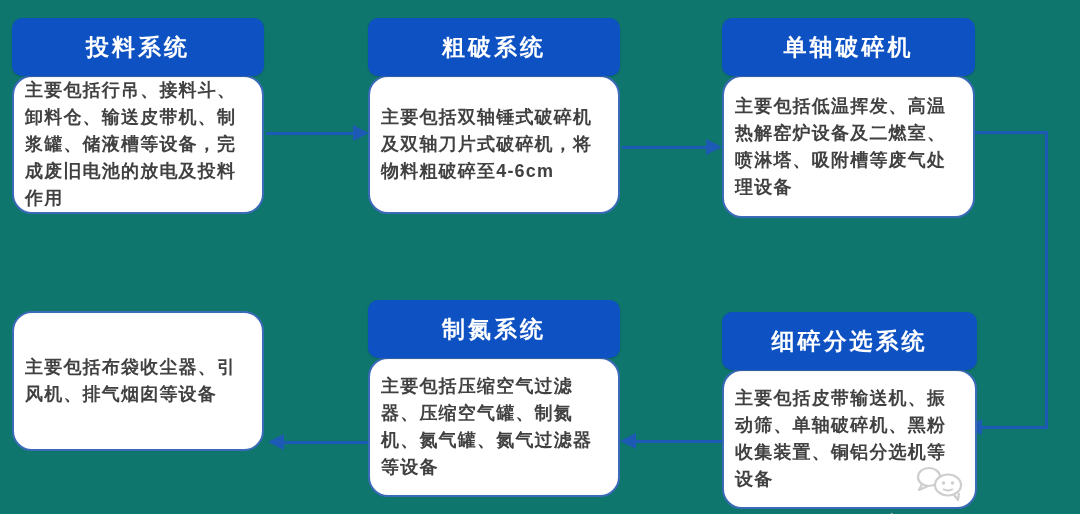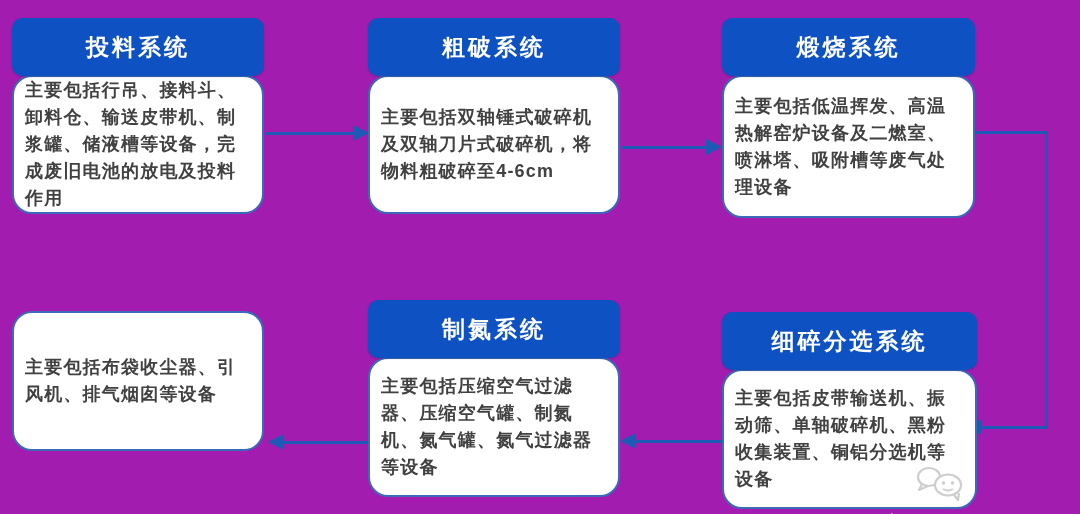--- a/index.html
+++ b/index.html
@@ -1,21 +1,21 @@
 <!DOCTYPE html>
 <html style="--title_bg: #0D51C3; --title_text: #FFFFFF; --box_border: #3A6AB8; --arrow: #1D5AB5; --body_text: #414141; --watermark_text: #C6C6C6;"><head>
 <meta charset="utf-8">
 <style>
   :root{
     --title_bg:#0D51C3; --title_text:#FFFFFF; --box_border:#3A6AB8;
     --arrow:#1D5AB5; --body_text:#414141; --watermark_text:#C6C6C6;
   }
   html,body{margin:0;padding:0;background:#ffffff;}
   .canvas{
-    position:relative;width:1080px;height:514px;background:#a21caf;
+    position:relative;width:1080px;height:514px;background:#0f766e;
     overflow:hidden;font-family:"Liberation Sans","DejaVu Sans",sans-serif;
   }
   .node{position:absolute;}
   .node-title{
     height:58px;background:var(--title_bg);color:var(--title_text);
     border-radius:10px;display:flex;align-items:center;justify-content:center;
     font-size:23px;font-weight:bold;letter-spacing:3px;
     box-shadow:0 1px 2px rgba(0,0,0,0.15);position:relative;z-index:2;
   }
   .node-body{
@@ -55,21 +55,21 @@
     <div class="node-title">投料系统</div>
     <div class="node-body">主要包括行吊、接料斗、卸料仓、输送皮带机、制浆罐、储液槽等设备，完成废旧电池的放电及投料作用</div>
   </div>
 
   <div class="node b2">
     <div class="node-title">粗破系统</div>
     <div class="node-body">主要包括双轴锤式破碎机及双轴刀片式破碎机，将物料粗破碎至4-6cm</div>
   </div>
 
   <div class="node b3">
-    <div class="node-title">煅烧系统</div>
+    <div class="node-title">单轴破碎机</div>
     <div class="node-body">主要包括低温挥发、高温热解窑炉设备及二燃室、喷淋塔、吸附槽等废气处理设备</div>
   </div>
 
   <div class="node b4">
     <div class="node-body">主要包括布袋收尘器、引风机、排气烟囱等设备</div>
   </div>
 
   <div class="node b5">
     <div class="node-title">制氮系统</div>
     <div class="node-body">主要包括压缩空气过滤器、压缩空气罐、制氮机、氮气罐、氮气过滤器等设备</div>

